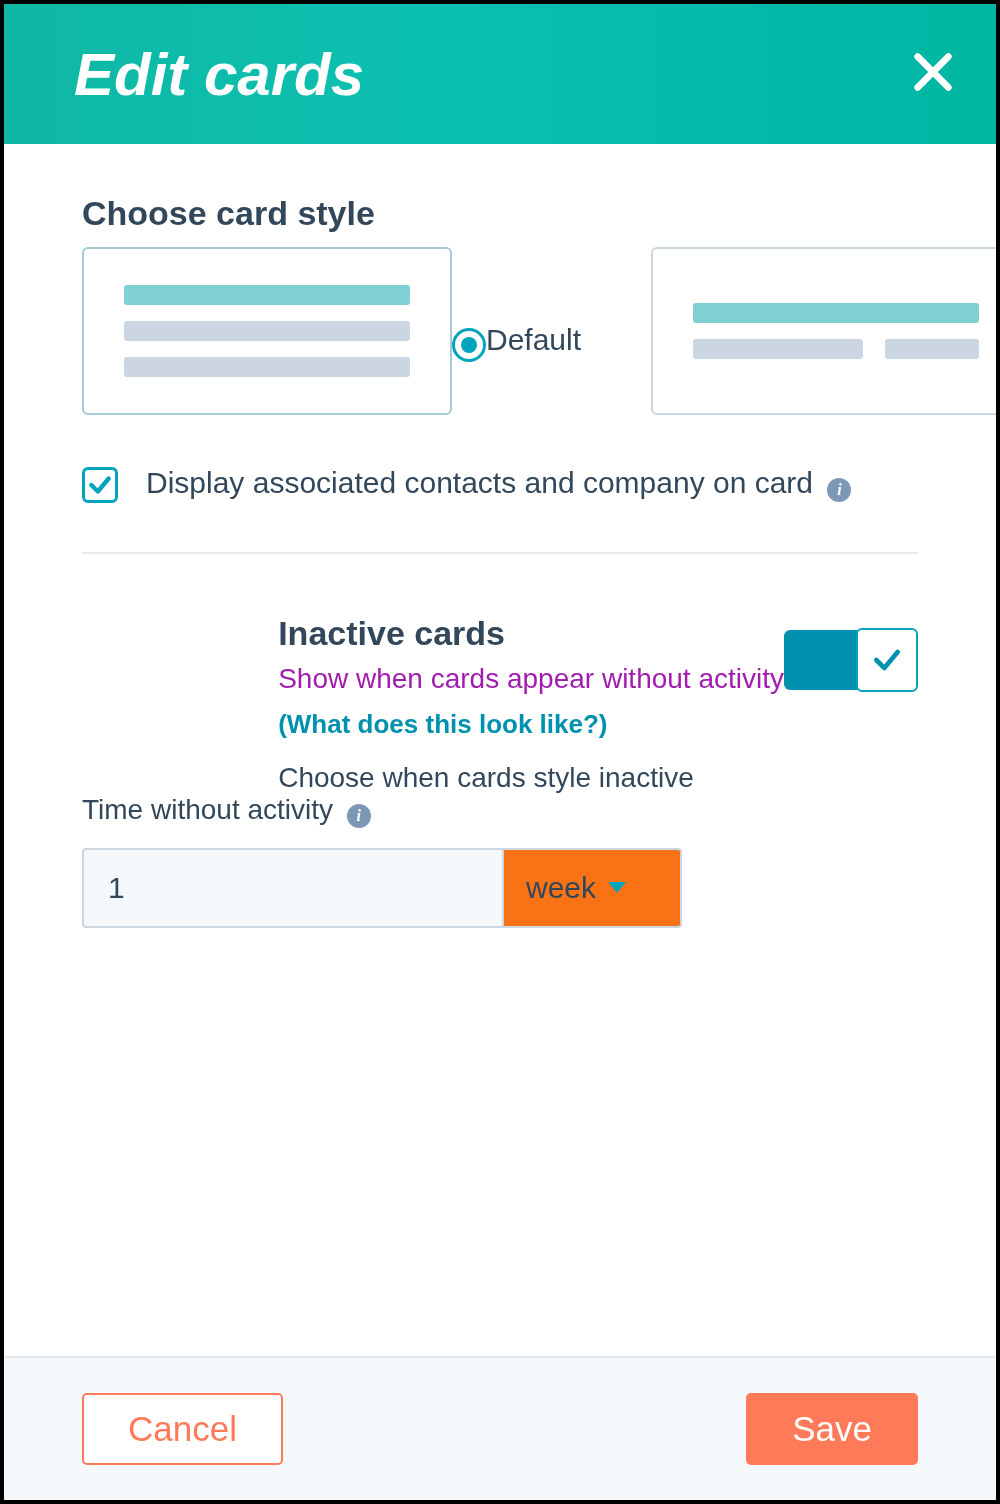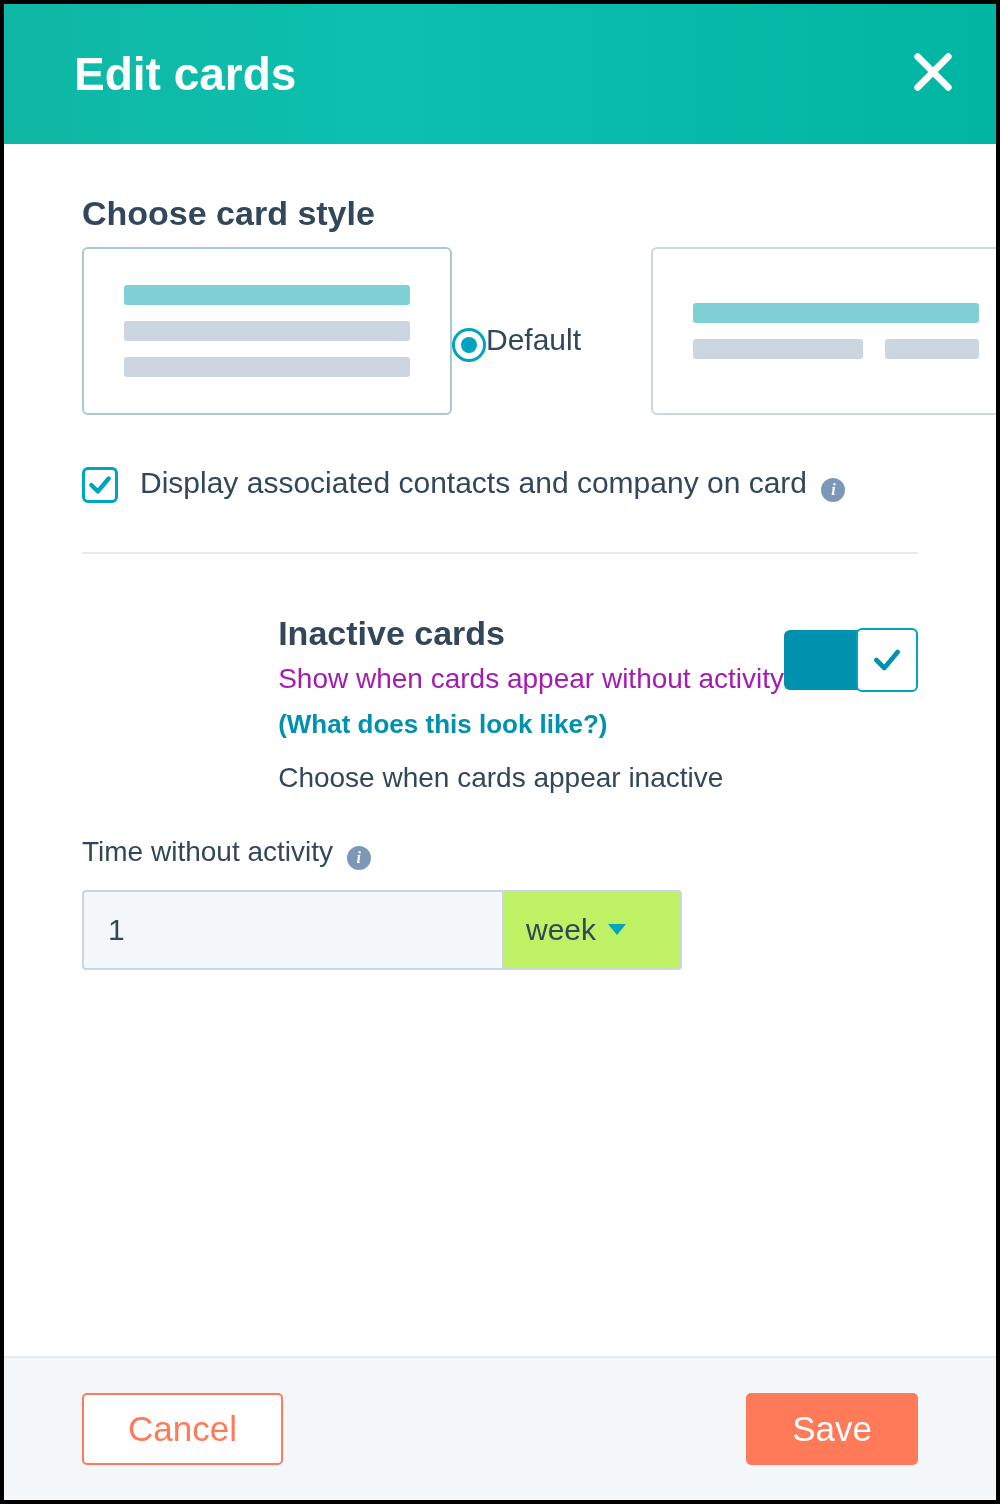--- a/index.html
+++ b/index.html
@@ -5,21 +5,21 @@
   * { box-sizing: border-box; margin: 0; padding: 0; }
   html, body { width: 1000px; height: 1504px; font-family: -apple-system, "Helvetica Neue", Arial, sans-serif; background: #fff; }
   .frame { border: 4px solid #000; width: 1000px; height: 1504px; display: flex; flex-direction: column; }
   
   .hdr {
     height: 140px;
     background: linear-gradient(90deg, #0fb7a4 0%, #0cc0b0 40%, #00b5a2 100%);
     display: flex; align-items: center; justify-content: space-between;
     padding: 0 40px 0 70px; color: #fff;
   }
-  .hdr h1 { font-size: 46px; font-weight: 600; }
+  .hdr h1 { font-size: 60px; font-weight: 600; font-style: italic; }
   .close svg { width: 46px; height: 46px; stroke: #fff; stroke-width: 3.5; }
   
   .body { flex: 1; padding: 50px 78px 30px 78px; color: #33475b; overflow: hidden; }
   .sec-title { font-size: 34px; font-weight: 600; margin-bottom: 14px; }
   
   .styles { display: flex; gap: 70px; }
   .style-opt { flex: 1; display: flex; flex-direction: row; align-items: center; }
   .thumb {
     width: 370px; height: 168px; border: 2px solid #cbd6e2; border-radius: 6px;
     padding: 26px 40px; display: flex; flex-direction: column; gap: 16px; justify-content: center;
@@ -29,48 +29,48 @@
   .bar.teal { background: #7fd1d6; }
   .bar.gray { background: #cbd6e2; }
   .thumb.compact .row2 { display: flex; gap: 22px; }
   .thumb.compact .row2 .bar { flex: 1; }
   .thumb.compact .row2 .bar:last-child { flex: 0.55; }
   .radio { margin-top: 28px; width: 34px; height: 34px; border-radius: 50%; border: 3px solid #cbd6e2; display: flex; align-items: center; justify-content: center; cursor: pointer; }
   .radio.sel { border-color: #00a4bd; }
   .radio.sel::after { content: ""; width: 16px; height: 16px; border-radius: 50%; background: #00a4bd; }
   .opt-label { margin-top: 18px; font-size: 30px; color: #33475b; }
   
-  .chkrow { display: flex; gap: 22px; margin-top: 48px; align-items: flex-start; }
+  .chkrow { display: flex; gap: 28px; margin-top: 48px; align-items: flex-start; }
   .chkbox { flex: 0 0 36px; width: 36px; height: 36px; border: 3px solid #00a4bd; border-radius: 6px; display: flex; align-items: center; justify-content: center; cursor: pointer; margin-top: 4px; }
   .chkbox svg { width: 26px; height: 26px; stroke: #00a4bd; stroke-width: 4; fill: none; }
   .chklabel { font-size: 30px; line-height: 1.35; color: #33475b; }
   .info { display: inline-flex; width: 24px; height: 24px; border-radius: 50%; background: #7c98b6; color: #fff; align-items: center; justify-content: center; font-size: 16px; font-weight: 700; vertical-align: -2px; margin-left: 6px; font-style: italic; font-family: Georgia, serif; }
   hr.div { border: none; border-top: 2px solid #e5eaf0; margin: 48px 0 60px 0; }
   
   .inactive-head { display: flex; justify-content: flex-end; align-items: flex-start; }
   .inactive-left {}
   .subtitle { font-size: 28px; color: #a21caf; margin-top: 10px; }
   .helplink { color: #0091ae; font-size: 26px; font-weight: 600; margin-top: 14px; display: inline-block; cursor: pointer; }
   .choose { font-size: 28px; margin-top: 22px; }
-  .field-label { font-size: 28px; margin-top: 42px; }
+  .field-label { font-size: 28px; }
   
   .toggle { position: relative; width: 134px; height: 60px; cursor: pointer; margin-top: 16px; }
   .toggle-track { position: absolute; inset: 0; background: #0091ae; border-radius: 6px 0 0 6px; width: 84px; }
   .toggle-knob { position: absolute; right: 0; top: -2px; width: 62px; height: 64px; background: #fff; border: 2px solid #00a4bd; border-radius: 6px; display: flex; align-items: center; justify-content: center; }
   .toggle-knob svg { width: 32px; height: 32px; stroke: #0091ae; stroke-width: 3.5; fill: none; }
   
   .inputs { display: flex; margin-top: 20px; }
   .num-input {
     width: 420px; height: 80px; border: 2px solid #cbd6e2; border-right: none;
     border-radius: 4px 0 0 4px; padding: 0 24px; font-size: 30px; color: #33475b;
     background: #f5f8fa;
   }
   .sel-input {
     width: 180px; height: 80px; border: 2px solid #cbd6e2; border-radius: 0 4px 4px 0;
-    padding: 0 22px; font-size: 30px; color: #33475b; background: #bef264;
+    padding: 0 22px; font-size: 30px; color: #33475b; background: #f97316;
     display: flex; align-items: center; gap: 12px; cursor: pointer;
   }
   .caret { width: 0; height: 0; border-left: 9px solid transparent; border-right: 9px solid transparent; border-top: 11px solid #00a4bd; }
   
   .footer { height: 144px; background: #f5f8fa; border-top: 2px solid #e5eaf0; display: flex; align-items: center; justify-content: space-between; padding: 0 78px; }
   .btn { height: 72px; padding: 0 44px; font-size: 35px; font-weight: 500; border-radius: 5px; cursor: pointer; display: flex; align-items: center; }
   .btn.cancel { background: #fff; border: 2px solid #ff7a59; color: #ff7a59; }
   .btn.save { background: #ff7a59; border: 2px solid #ff7a59; color: #fff; }
 </style>
 </head>
@@ -128,21 +128,21 @@
       </div>
     </div>
 
     <hr class="div">
 
     <div class="inactive-head">
       <div class="inactive-left">
         <div class="sec-title" style="margin-bottom:0">Inactive cards</div>
         <div class="subtitle">Show when cards appear without activity</div>
         <a class="helplink">(What does this look like?)</a>
-        <div class="choose">Choose when cards appear inactive</div>
+        <div class="choose">Choose when cards style inactive</div>
       </div>
       <div class="toggle">
         <div class="toggle-track"></div>
         <div class="toggle-knob">
           <svg viewBox="0 0 24 24">
               <path d="M4 12 L10 18 L20 6" stroke-linecap="round" stroke-linejoin="round"></path>
             </svg>
         </div>
       </div>
     </div>

